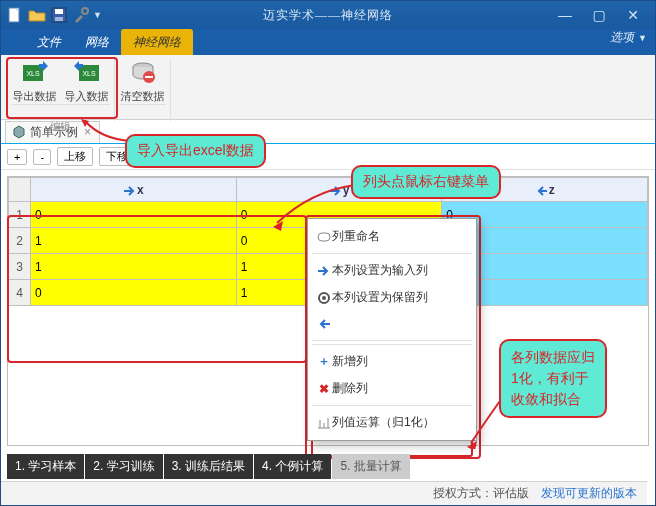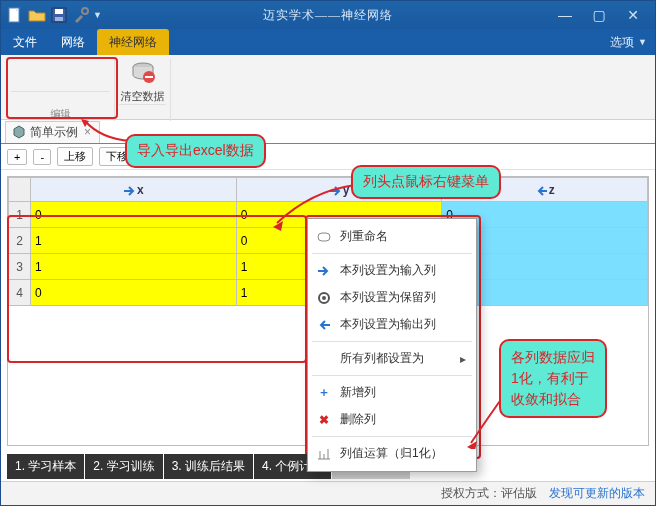--- a/index.html
+++ b/index.html
@@ -4,21 +4,21 @@
 <style>
   * { box-sizing: border-box; }
   body { margin:0; font-family: "Microsoft YaHei", "SimSun", sans-serif; font-size:12px; background:#fff; }
   .window { width:656px; height:506px; border:1px solid #1c4e8c; background:#fff; position:relative; overflow:hidden;}
   .titlebar { height:28px; background:linear-gradient(#1f64a8,#1959a1); display:flex; align-items:center; color:#fff; position:relative;}
   .titlebar .qat { display:flex; gap:2px; margin-left:4px;}
   .qat .icon { width:20px; height:20px; }
   .titlebar .title { position:absolute; left:50%; transform:translateX(-50%); font-size:12px; letter-spacing:1px; color:#d9e8f7;font-family:Liberation Serif, serif;}
   .titlebar .winctrls { margin-left:auto; display:flex; gap:6px; margin-right:8px; color:#cfe2f5;}
   .winctrls .wc { width:28px; height:20px; display:flex; align-items:center; justify-content:center; font-size:14px; cursor:pointer;}
-  .menubar { height:26px; background:#1a5eaa; display:flex; align-items:center; padding-left:0; position:relative;}
+  .menubar { height:26px; background:#1a5eaa; display:flex; align-items:flex-start; padding-left:24px; position:relative;font-style:italic;}
   .menubar .mi { padding:5px 12px; color:#fff; font-size:12px; cursor:pointer; }
   .menubar .mi.active { background:#eab308; color:#333; border-radius:3px 3px 0 0;}
   .menubar .right { margin-left:auto; display:flex; align-items:center; color:#d9e8f7; padding-right:8px; gap:4px;}
   .ribbon { height:65px; background:#f3f3f3; border-bottom:1px solid #d0d0d0; display:flex; position:relative; padding-top:4px; padding-left:6px;}
   .ribbon .group { display:flex; flex-direction:column; align-items:center; height:62px; padding:0 4px; border-right:1px solid #e0e0e0;}
   .ribbon .group .items { display:flex; gap:6px; }
   .ribbon .btn { display:flex; flex-direction:column; align-items:center; width:46px; cursor:pointer;}
   .ribbon .btn .ico { width:32px; height:28px; }
   .ribbon .btn .lbl { font-size:11px; color:#444; margin-top:2px;}
   .ribbon .group .gname { font-size:10px; color:#888; margin-top:auto; border-top:1px solid #e0e0e0; width:100%; text-align:center; padding-top:15px;}
@@ -34,28 +34,28 @@
   .grid th, .grid td { border:1px solid #c0c0c0; font-size:12px; }
   .grid th { background:#e9effa; height:24px; text-align:center; color:#335; position:relative;}
   .grid th.col { min-width:90px; }
   .grid th.idx { width:22px; background:#efefef; color:#555;}
   .grid td { height:26px; padding:0 4px; }
   .grid td.idx { width:22px; text-align:center; background:#efefef; color:#555;}
   .y { background:#ffff00; }
   .c { background:#7bdfff; }
   .col-ico { width:12px; height:12px; display:inline-block; margin-right:2px; vertical-align:middle;}
   .ctxmenu { position:absolute; width:170px; background:#fff; border:1px solid #9c9c9c; box-shadow:4px 4px 10px rgba(0,0,0,.25); z-index:25; font-size:12px; color:#333; padding-top:4px; padding-bottom:4px;}
-  .ctxmenu .row { display:flex; align-items:center; gap:8px; padding:5px 10px 5px 8px; cursor:pointer; position:relative;}
+  .ctxmenu .row { display:flex; align-items:center; gap:0; padding:5px 10px 5px 8px; cursor:pointer; position:relative;}
   .ctxmenu .row .mico { width:16px; height:16px; display:flex; align-items:center; justify-content:center; }
   .ctxmenu .sep { height:1px; background:#e0e0e0; margin:3px 4px; }
   .ctxmenu .row .arr { margin-left:auto; color:#555;}
   .bottom-tabs { position:absolute; left:6px; bottom:26px; display:flex; gap:1px; z-index:5;margin-top:12px;}
   .bottom-tabs .bt { background:#333; color:#fff; font-size:12px; padding:4px 8px; cursor:pointer;}
   .bottom-tabs .bt.dim { background:#ccc; color:#555;}
-  .statusbar { position:absolute; bottom:0; left:0; right:0; height:24px; background:#f3f3f3; border-top:1px solid #d0d0d0; display:flex; align-items:center; justify-content:flex-end; padding-right:10px; font-size:12px; color:#555; gap:12px;}
+  .statusbar { position:absolute; bottom:0; left:0; right:8px; height:24px; background:#f3f3f3; border-top:1px solid #d0d0d0; display:flex; align-items:center; justify-content:flex-end; padding-right:10px; font-size:12px; color:#555; gap:12px;}
   .statusbar .upd { color:#2a74d1; cursor:pointer;}
   svg { display:block; }
   .arrow-line { position:absolute; z-index:28; pointer-events:none;}
 </style>
 </head>
 <body>
 
 <div class="window">
 
   <div class="titlebar">
@@ -99,20 +99,42 @@
     <div class="mi">网络</div>
     <div class="mi active">神经网络</div>
     <div class="right">
       <span>选项</span>
       <span style="font-size:9px;">▼</span>
     </div>
   </div>
 
   <div class="ribbon">
     <div class="group" style="width:108px;">
+      <div class="items">
+        <div class="btn">
+          <div class="ico">
+              <svg width="32" height="28" viewBox="0 0 32 28">
+                <rect x="4" y="6" width="20" height="16" fill="#2a8a3a"></rect>
+                <text x="14" y="17" text-anchor="middle" fill="#fff" font-size="7" font-family="sans-serif">XLS</text>
+                <path d="M24 2l5 5-5 5V9h-4V5h4z" fill="#2a74d1"></path>
+              </svg>
+            </div>
+          <div class="lbl">导出数据</div>
+        </div>
+        <div class="btn">
+          <div class="ico">
+              <svg width="32" height="28" viewBox="0 0 32 28">
+                <rect x="8" y="6" width="20" height="16" fill="#2a8a3a"></rect>
+                <text x="18" y="17" text-anchor="middle" fill="#fff" font-size="7" font-family="sans-serif">XLS</text>
+                <path d="M8 2L3 7l5 5V9h4V5H8z" fill="#2a74d1"></path>
+              </svg>
+            </div>
+          <div class="lbl">导入数据</div>
+        </div>
+      </div>
       <div class="gname">编辑</div>
     </div>
     <div class="group" style="width:56px;">
       <div class="items">
         <div class="btn">
           <div class="ico">
               <svg width="32" height="28" viewBox="0 0 32 28">
                 <ellipse cx="16" cy="8" rx="10" ry="4" fill="#c9c9c9" stroke="#888"></ellipse>
                 <path d="M6 8v8c0 2 4.5 4 10 4s10-2 10-4V8" fill="#d9d9d9" stroke="#888"></path>
                 <circle cx="22" cy="18" r="6" fill="#e24a4a"></circle>
@@ -221,28 +243,22 @@
           </svg>
         </span>
       <span>本列设置为保留列</span>
     </div>
     <div class="row">
       <span class="mico">
           <svg width="14" height="14">
             <path d="M13 7H5M8 3L4 7l4 4" stroke="#2a74d1" fill="none" stroke-width="2"></path>
           </svg>
         </span>
-      <span>本列设置为输出列</span>
     </div>
     <div class="sep"></div>
-    <div class="row">
-      <span class="mico"></span>
-      <span>所有列都设置为</span>
-      <span class="arr">▸</span>
-    </div>
     <div class="sep"></div>
     <div class="row">
       <span class="mico" style="color:#2a74d1; font-weight:bold;">＋</span>
       <span>新增列</span>
     </div>
     <div class="row">
       <span class="mico" style="color:#d8252a; font-weight:bold;">✖</span>
       <span>删除列</span>
     </div>
     <div class="sep"></div>

